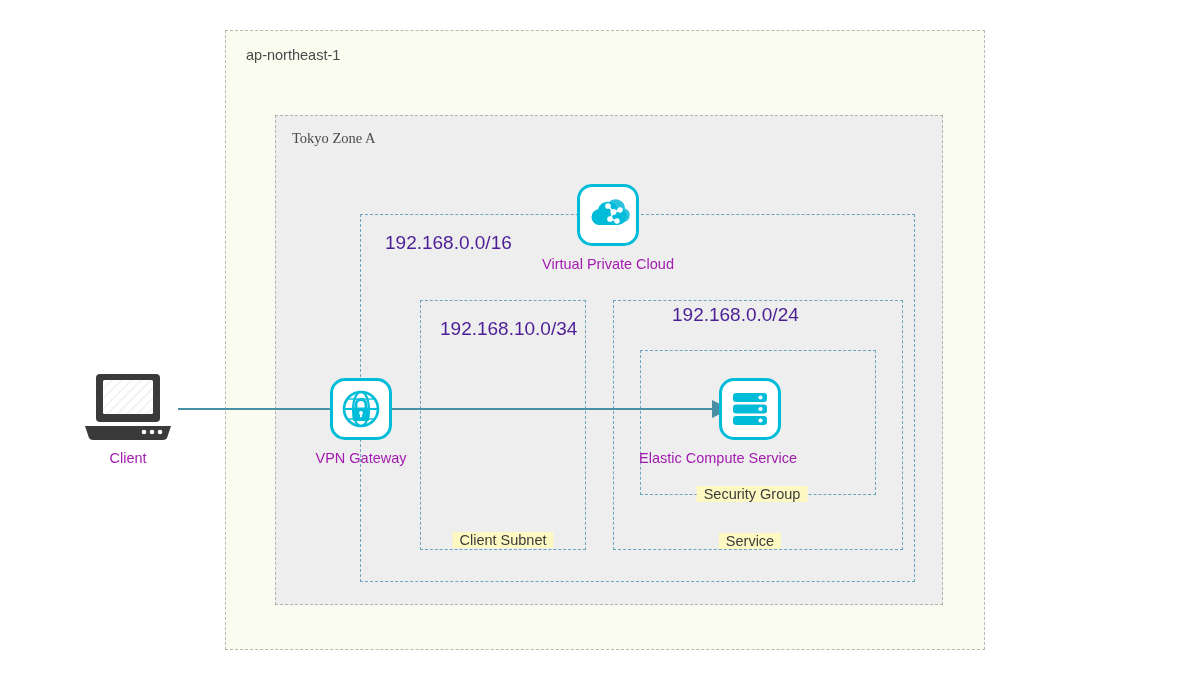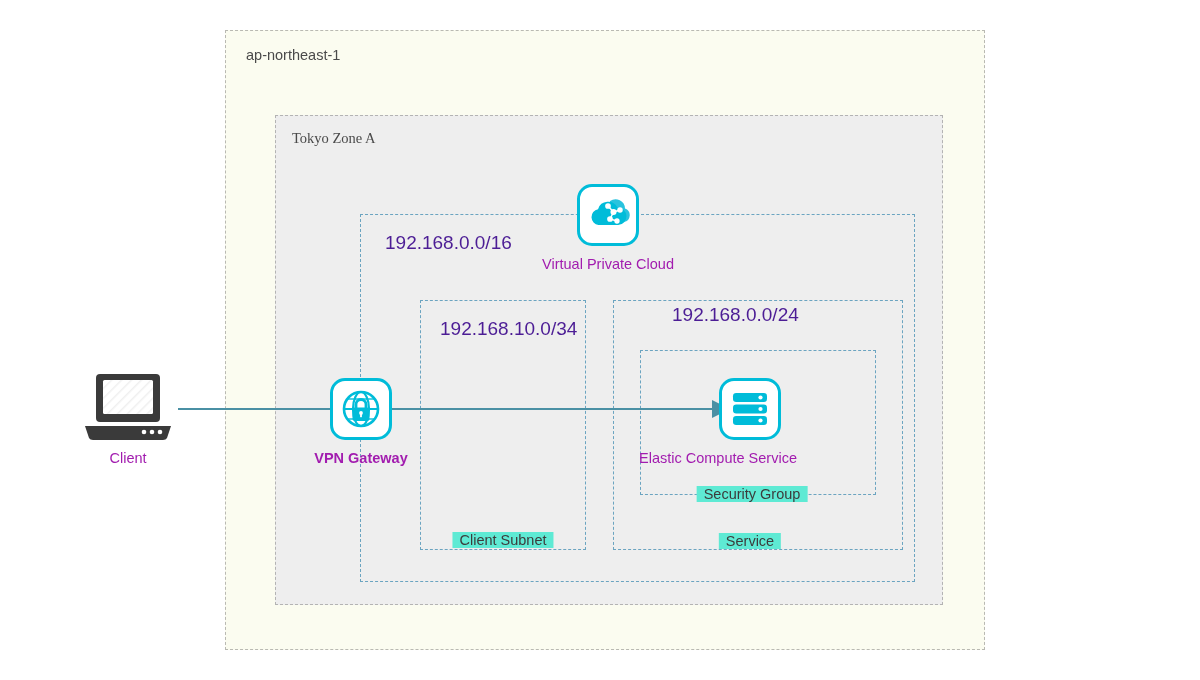--- a/index.html
+++ b/index.html
@@ -95,21 +95,21 @@
   
   .edge-label {
     position: absolute;
     font-size: 14.5px;
     color: #3c3c3c;
     white-space: nowrap;
     transform: translate(-50%, -50%);
     background: transparent;
     padding: 0 7px;
   }
-  .edge-label.on-gray { background: #5eead4; }
+  .edge-label.on-gray { background: #fef9c3; }
 
   
   .node-caption {
     position: absolute;
     font-size: 14.5px;
     color: #a21caf;
     white-space: nowrap;
     transform: translateX(-50%);
     text-align: center;
   }
@@ -214,21 +214,21 @@
       <line x1="9" y1="32" x2="35" y2="32" stroke="#00bcd9" stroke-width="1.6" opacity="0.85"></line>
 
       <path d="M17 21 V17.5 A5 5 0 0 1 27 17.5 V21" fill="none" stroke="#00bcd9" stroke-width="2.8" stroke-linecap="round"></path>
 
       <rect x="13.5" y="20.5" width="17" height="13.5" rx="2.2" ry="2.2" fill="#00bcd9"></rect>
 
       <circle cx="22" cy="26" r="1.9" fill="#ffffff"></circle>
       <rect x="21.1" y="26" width="1.8" height="4.2" fill="#ffffff"></rect>
     </svg>
   </div>
-  <div class="node-caption" style="left:361px; top:450px;font-weight:bold;">VPN Gateway</div>
+  <div class="node-caption" style="left:361px; top:450px;">VPN Gateway</div>
 
   <div class="icon-badge" style="left:608px; top:215px;">
     <svg width="44" height="40" viewBox="0 0 44 40" xmlns="http://www.w3.org/2000/svg">
 
       <path d="M24 6 A9.5 9.5 0 0 1 39 13.5 A7 7 0 0 1 38 27 H24 Z" fill="#29c3de"></path>
 
       <path d="M12.5 30 A8 8 0 0 1 12 14.2 A10.5 10.5 0 0 1 31.5 12.8
                A7.8 7.8 0 0 1 32.2 30 Z" fill="#00bcd9"></path>
 
       <g stroke="#ffffff" stroke-width="1.5" fill="#ffffff">

